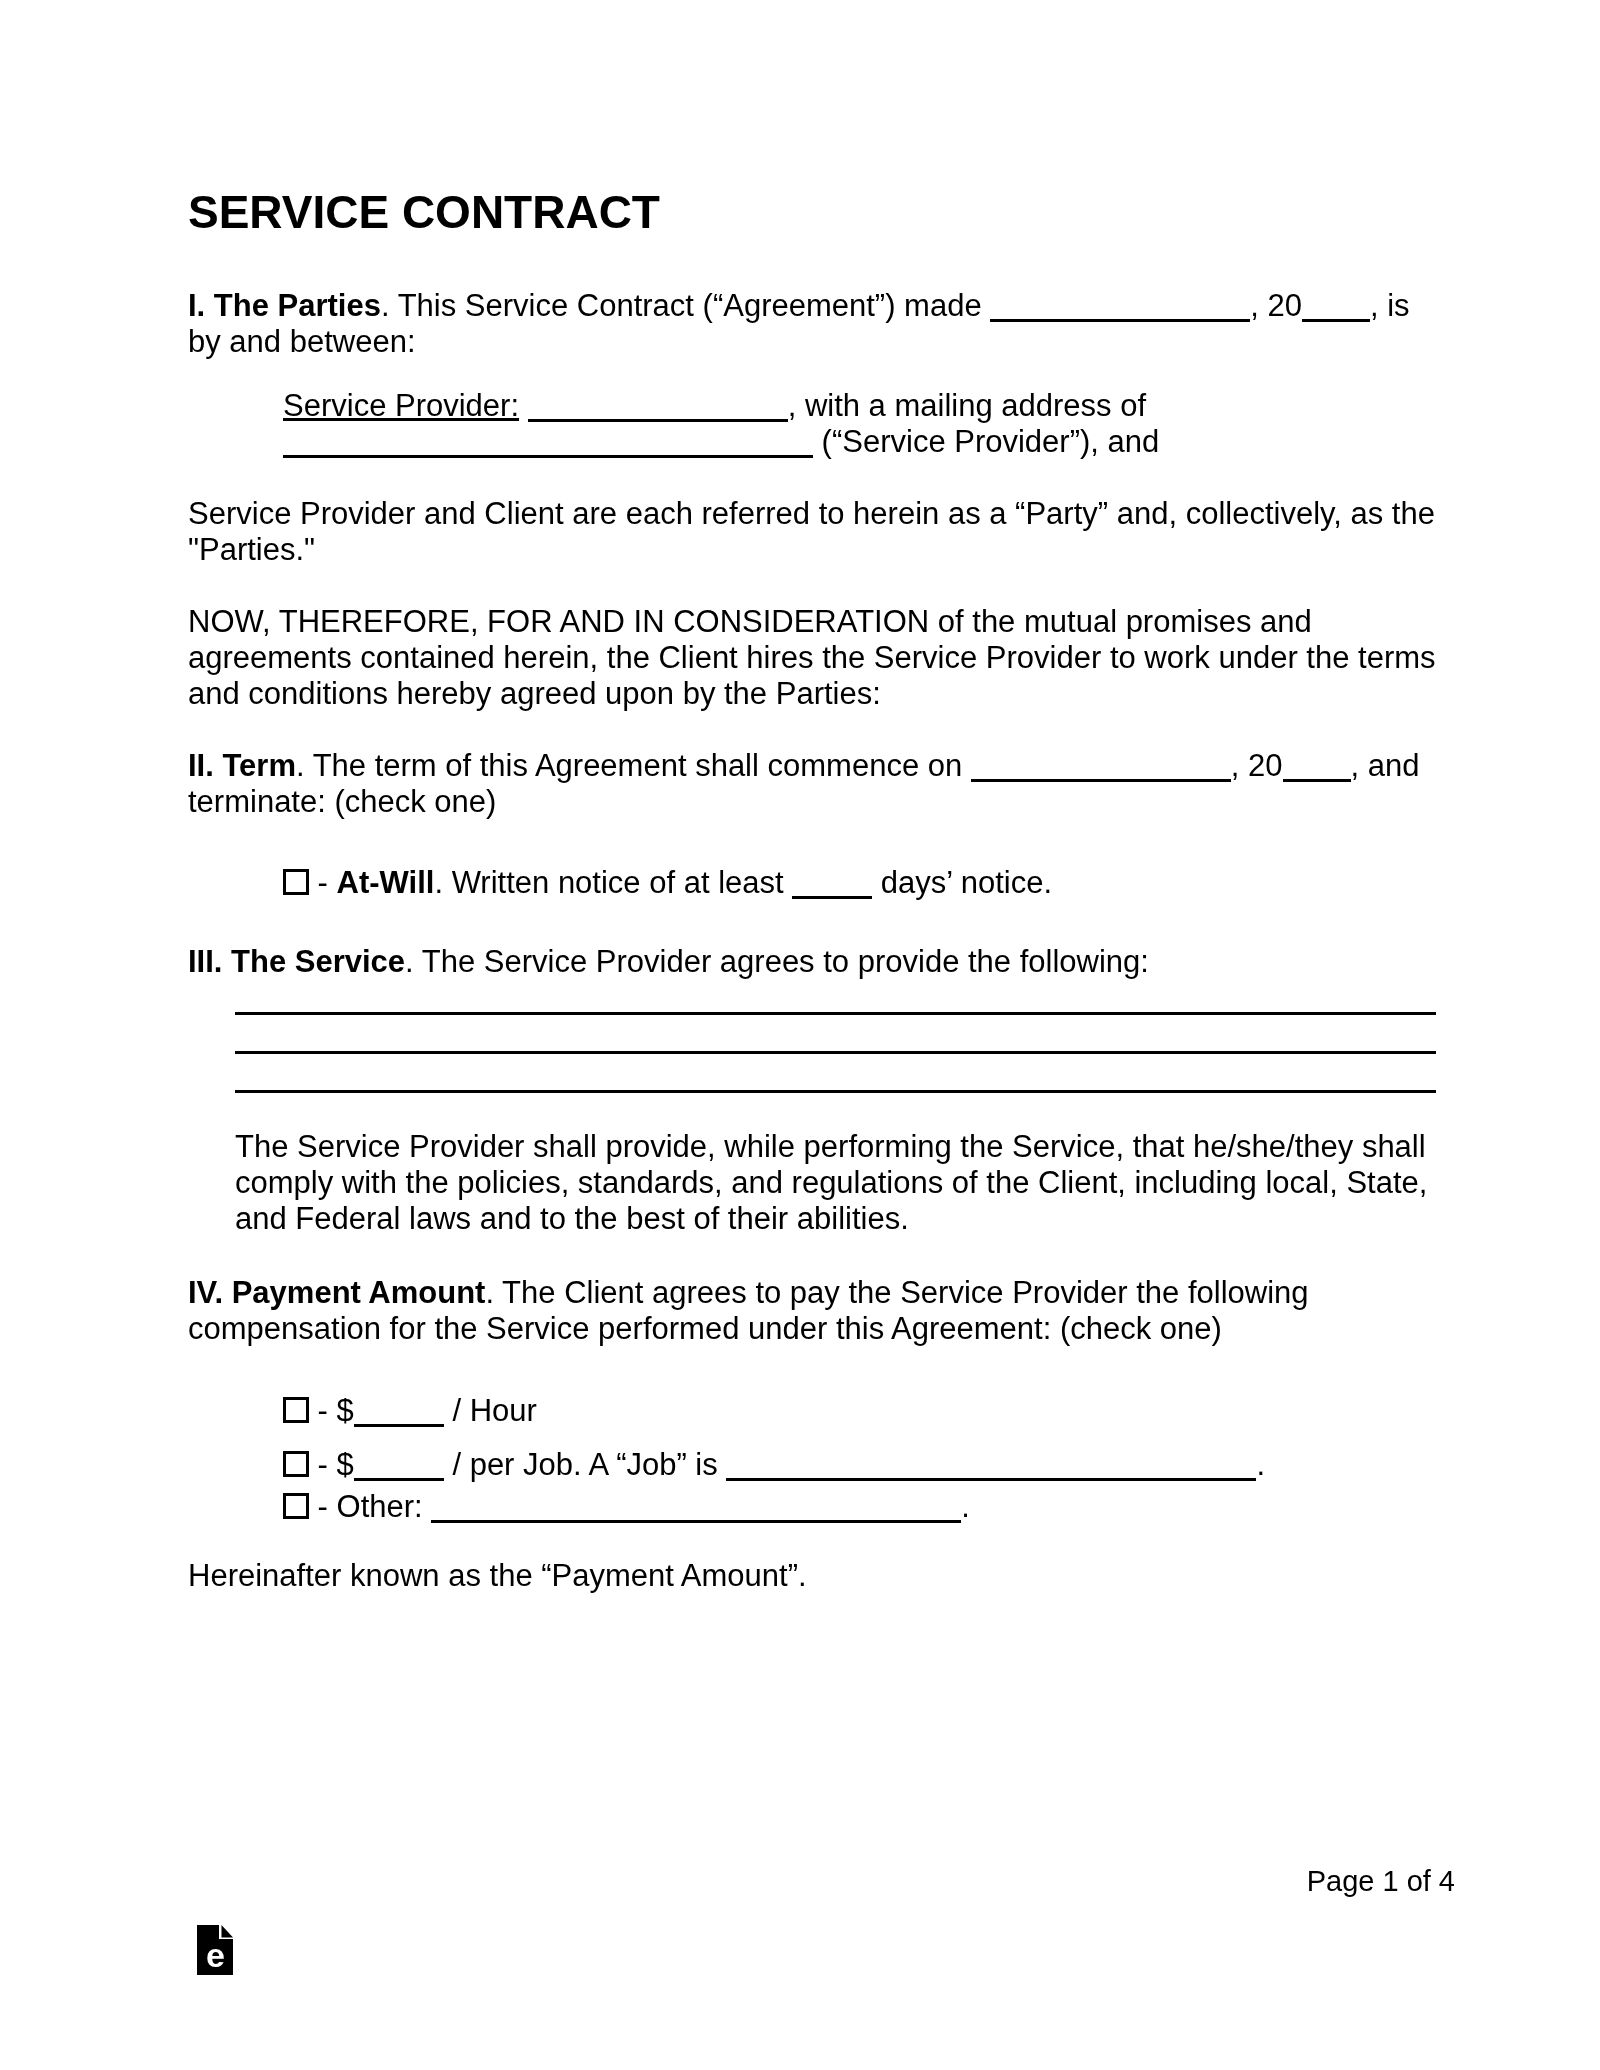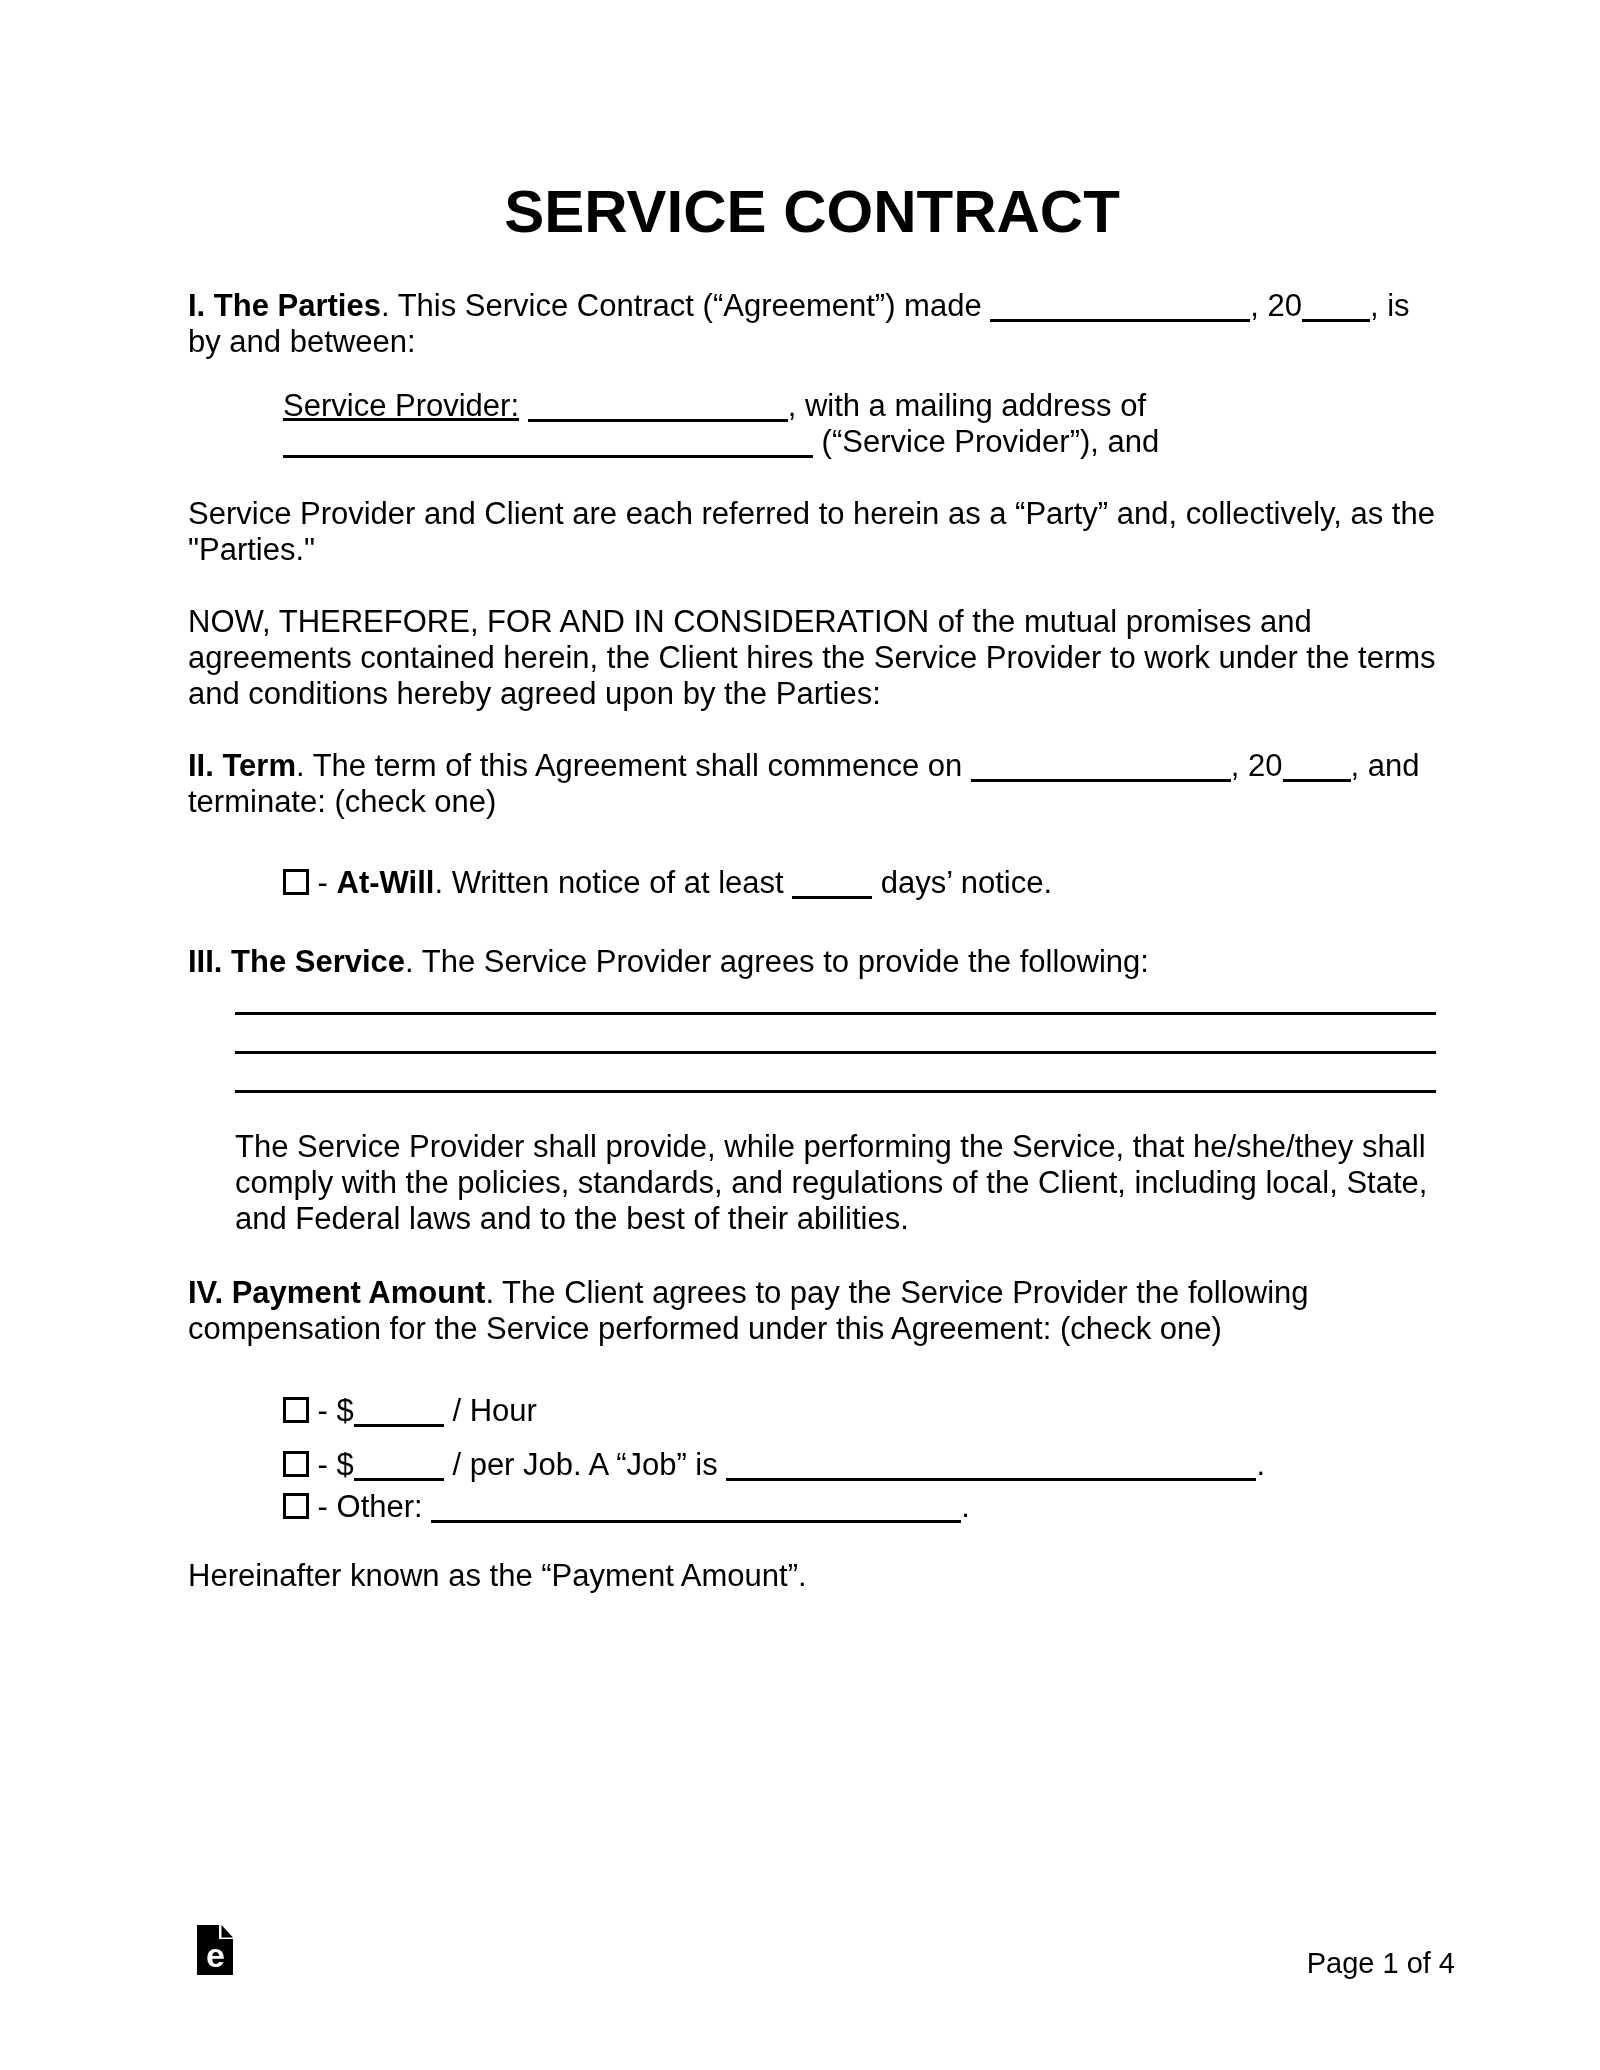--- a/index.html
+++ b/index.html
@@ -3,36 +3,36 @@
 <meta charset="utf-8">
 <style>
   html,body{margin:0;padding:0;}
   body{
     width:1600px;height:2070px;background:#ffffff;position:relative;
     font-family:"Liberation Sans",sans-serif;font-size:31px;line-height:36px;color:#000;
     overflow:hidden;
   }
   #document-content{position:absolute;left:188px;top:186px;width:1248px;}
   .block{white-space:normal;}
-  .title{font-size:60px;line-height:52px;font-weight:bold;text-align:center;}
+  .title{font-size:46px;line-height:52px;font-weight:bold;text-align:left;}
   .bold{font-weight:bold;}
   .underline{text-decoration:underline;}
   .blank{
     display:inline-block;height:0;border-bottom:3px solid #000;vertical-align:-6px;
   }
   .checkbox{
     display:inline-block;width:20px;height:20px;border:3px solid #000;
     vertical-align:-2px;background:#fff;
   }
   .cb-row{line-height:42px;}
   .rule{border-bottom:3px solid #000;}
   #footer{position:absolute;left:0;top:0;width:1600px;height:2070px;pointer-events:none;}
   #footer-logo{position:absolute;left:197px;top:1925px;width:36px;height:50px;}
   #page-number{
-    position:absolute;top:1946px;right:145px;font-size:29px;line-height:34px;color:#000;
+    position:absolute;top:1864px;right:145px;font-size:29px;line-height:34px;color:#000;
   }
 </style>
 </head>
 <body>
 
 <div id="document-content">
     <div class="block title" style="margin-top: 0px;"><span class="bold ">SERVICE CONTRACT</span></div>
     <div class="block para" style="margin-top: 50px;"><span class="bold ">I. The Parties</span><span class="">. This Service Contract (“Agreement”) made </span><span class="blank" style="width: 260px;"></span><span class="">, 20</span><span class="blank" style="width: 68px;"></span><span class="">, is by and between:</span></div>
     <div class="block para" style="margin-top: 28px; margin-left: 95px;"><span class="underline">Service Provider:</span><span class=""> </span><span class="blank" style="width: 260px;"></span><span class="">, with a mailing address of </span><span class="blank" style="width: 530px;"></span><span class=""> (“Service Provider”), and</span></div>
     <div class="block para" style="margin-top: 36px;"><span class="">Service Provider and Client are each referred to herein as a “Party” and, collectively, as the "Parties."</span></div>

